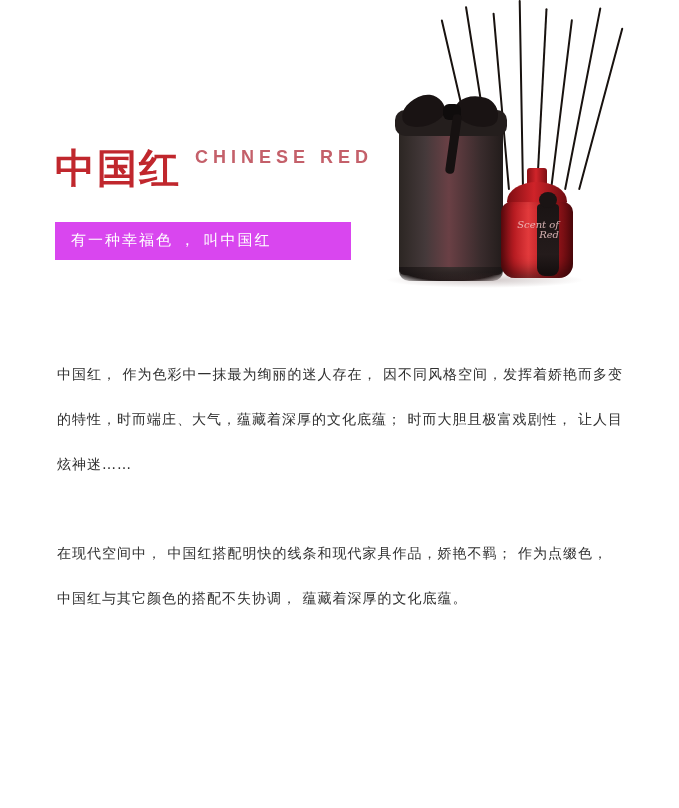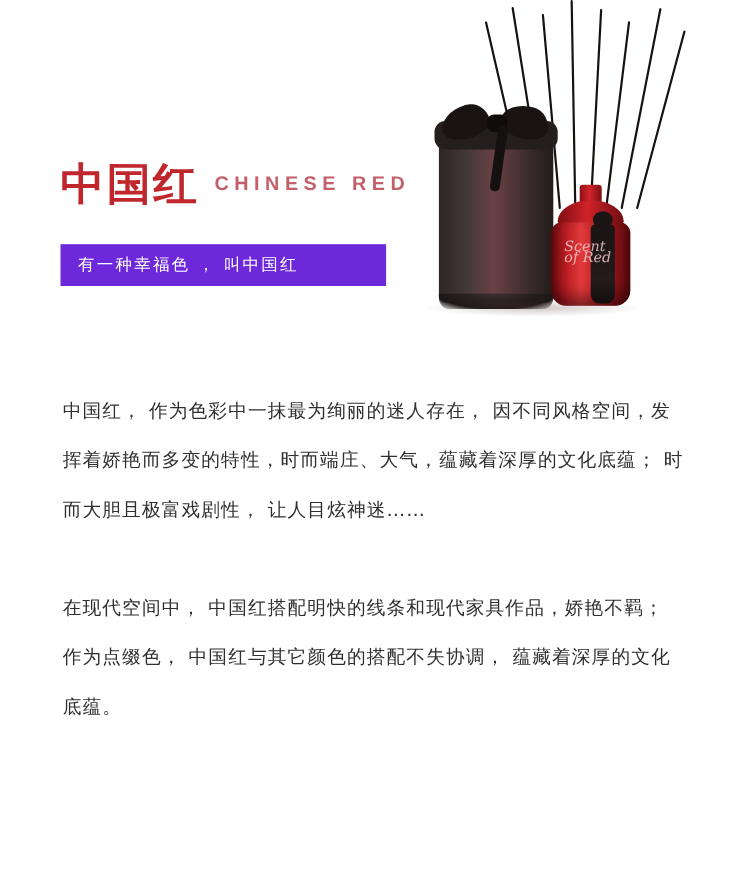--- a/index.html
+++ b/index.html
@@ -149,24 +149,24 @@
     border-radius: 10px 10px 14px 14px;
     box-shadow: inset 0 -8px 14px rgba(0,0,0,.45);
   }
   .bottle-label {
     position: absolute;
     left: 16px;
     top: 52px;
     width: 46px;
     height: 24px;
     color: #f1c9c9;
-    font-size: 13px;
+    font-size: 10px;
     font-family: "DejaVu Serif", "Liberation Serif", serif;
     font-style: italic;
-    text-align: left;
+    text-align: right;
     line-height: 10px;
     opacity: .85;
   }
   .tassel {
     position: absolute;
     left: 40px;
     top: 36px;
     width: 22px;
     height: 72px;
     background: linear-gradient(180deg,#1a1414 0%, #241b1b 70%, #120d0d 100%);
@@ -190,21 +190,21 @@
     height: 16px;
     background: radial-gradient(ellipse at 50% 50%, rgba(90,60,60,.28) 0%, rgba(255,255,255,0) 70%);
   }
 
   
   .title-row {
     position: absolute;
     left: 55px;
     top: 148px;
     display: flex;
-    align-items: center;
+    align-items: flex-start;
     gap: 14px;
   }
   .title-cn {
     font-size: 40px;
     font-weight: bold;
     color: #c0272d;
     letter-spacing: 2px;
     line-height: 1;
     font-family: "DejaVu Sans", "Liberation Sans", sans-serif;
   }
@@ -215,38 +215,38 @@
     letter-spacing: 5px;
     line-height: 1;
     padding-bottom: 3px;
     font-family: "Liberation Sans", sans-serif;
   }
 
   .subtitle-bar {
     position: absolute;
     left: 55px;
     top: 222px;
-    background: #6d28d9;
+    background: #d946ef;
     color: #ffffff;
     font-size: 15px;
     letter-spacing: 2px;
     padding: 9px 16px 10px 16px;
     width: 296px;
     box-sizing: border-box;
   }
 
   
   .body-copy {
     position: absolute;
     left: 57px;
     top: 352px;
     width: 570px;
   }
   .para {
-    font-size: 17px;
+    font-size: 14px;
     line-height: 45px;
     letter-spacing: 1px;
     color: #2f2f2f;
     margin: 0;
   }
   .para + .para {
     margin-top: 44px;
   }
 </style>
 </head>

